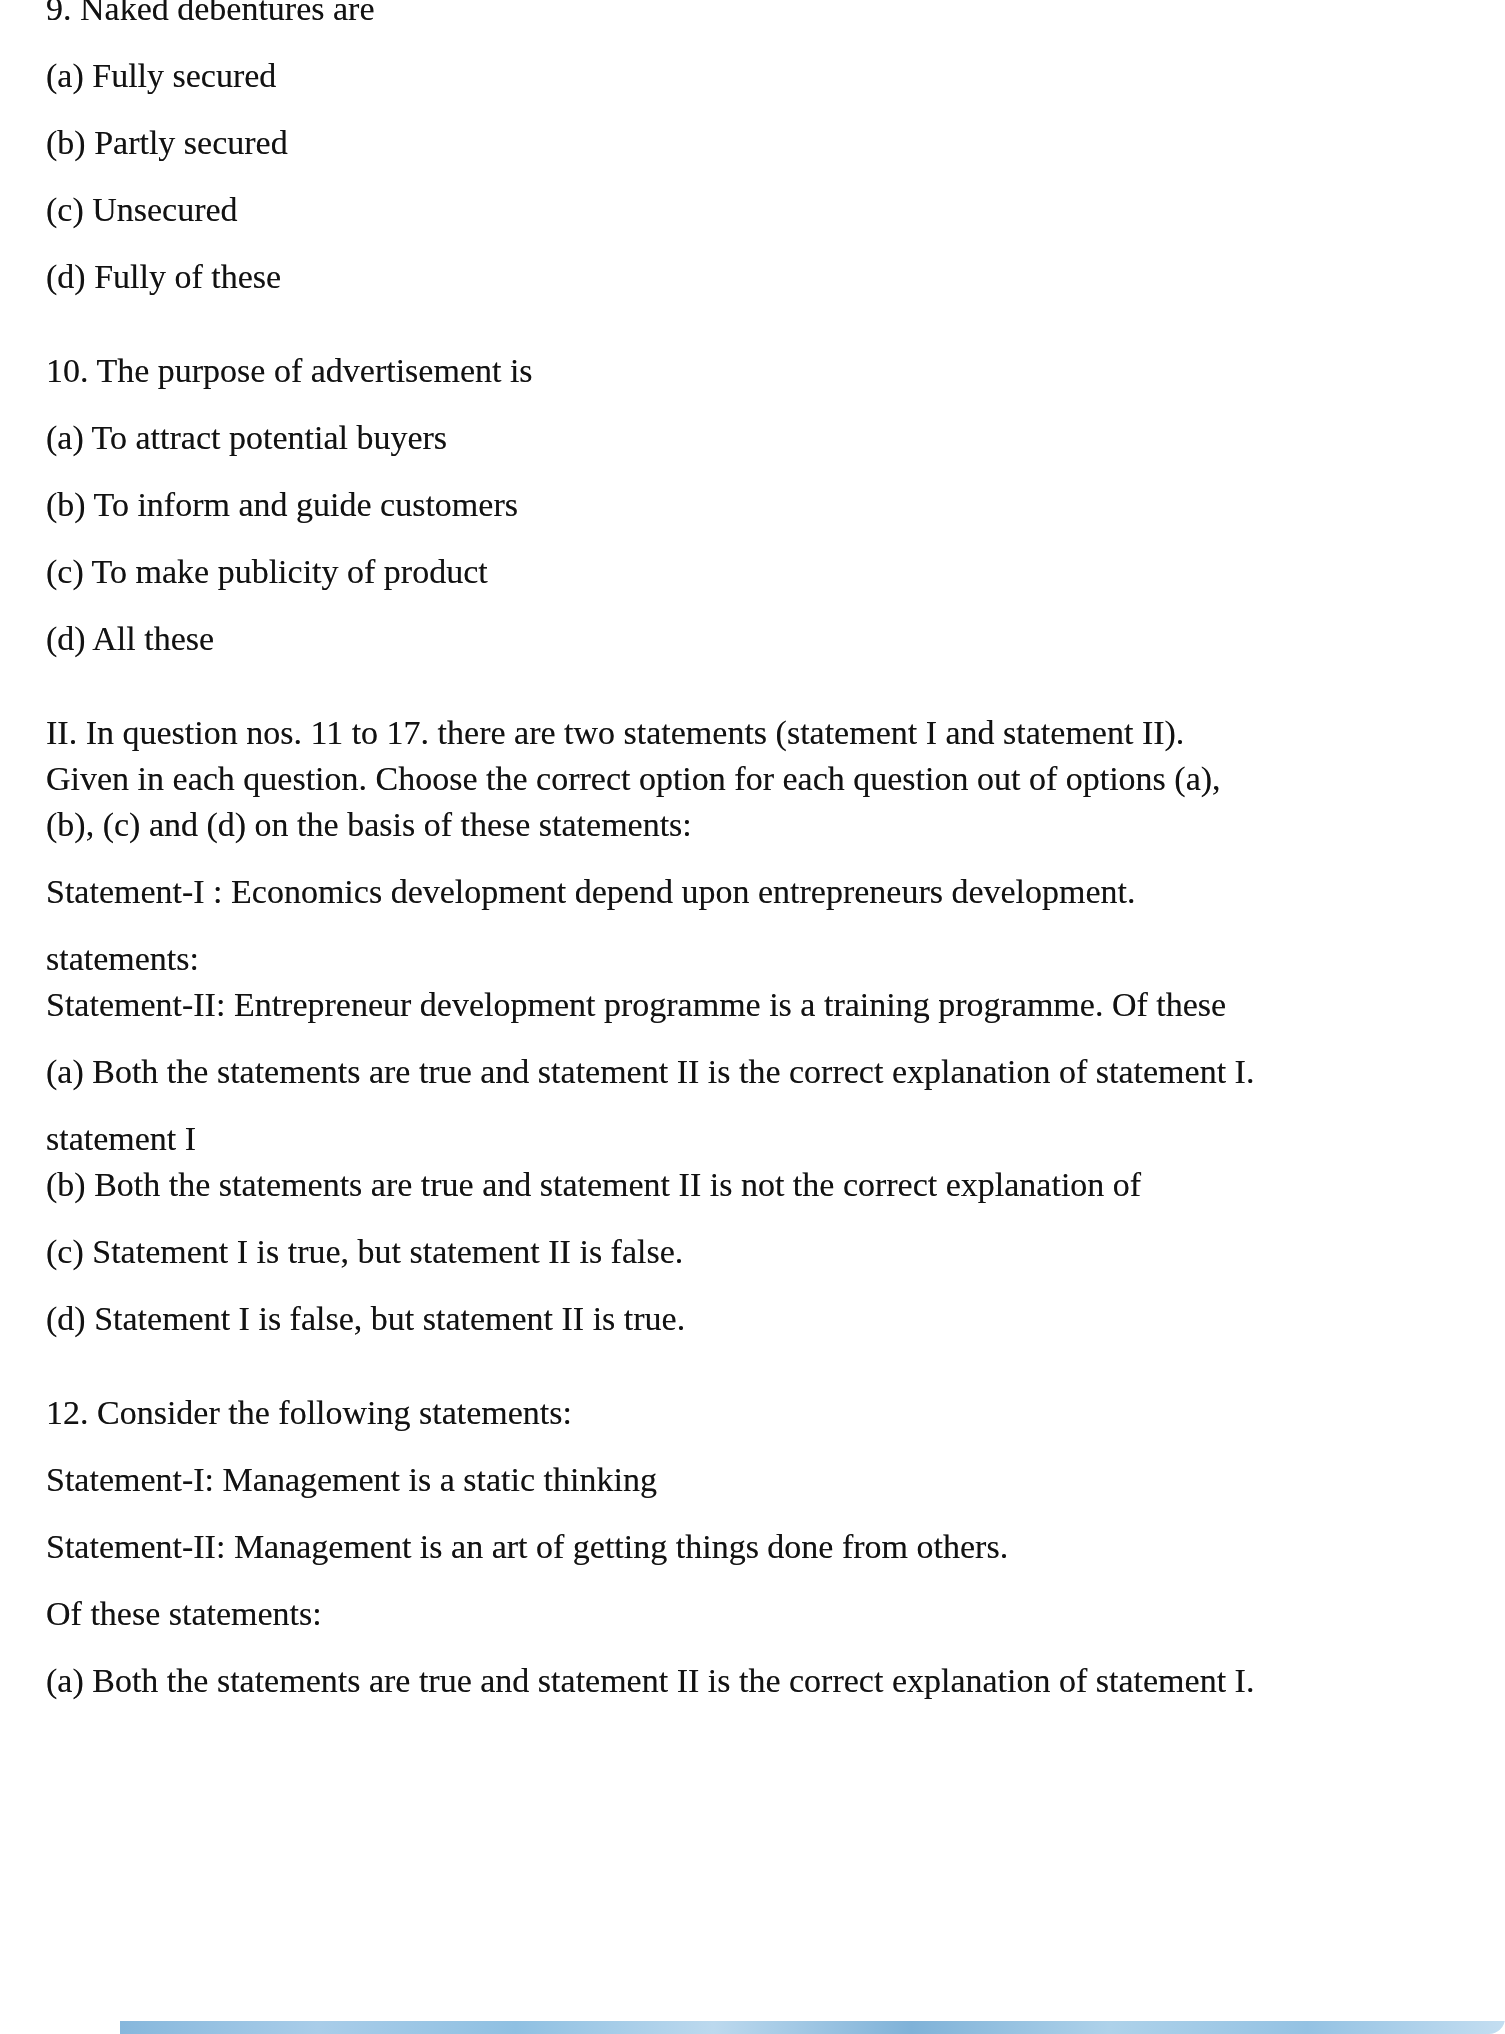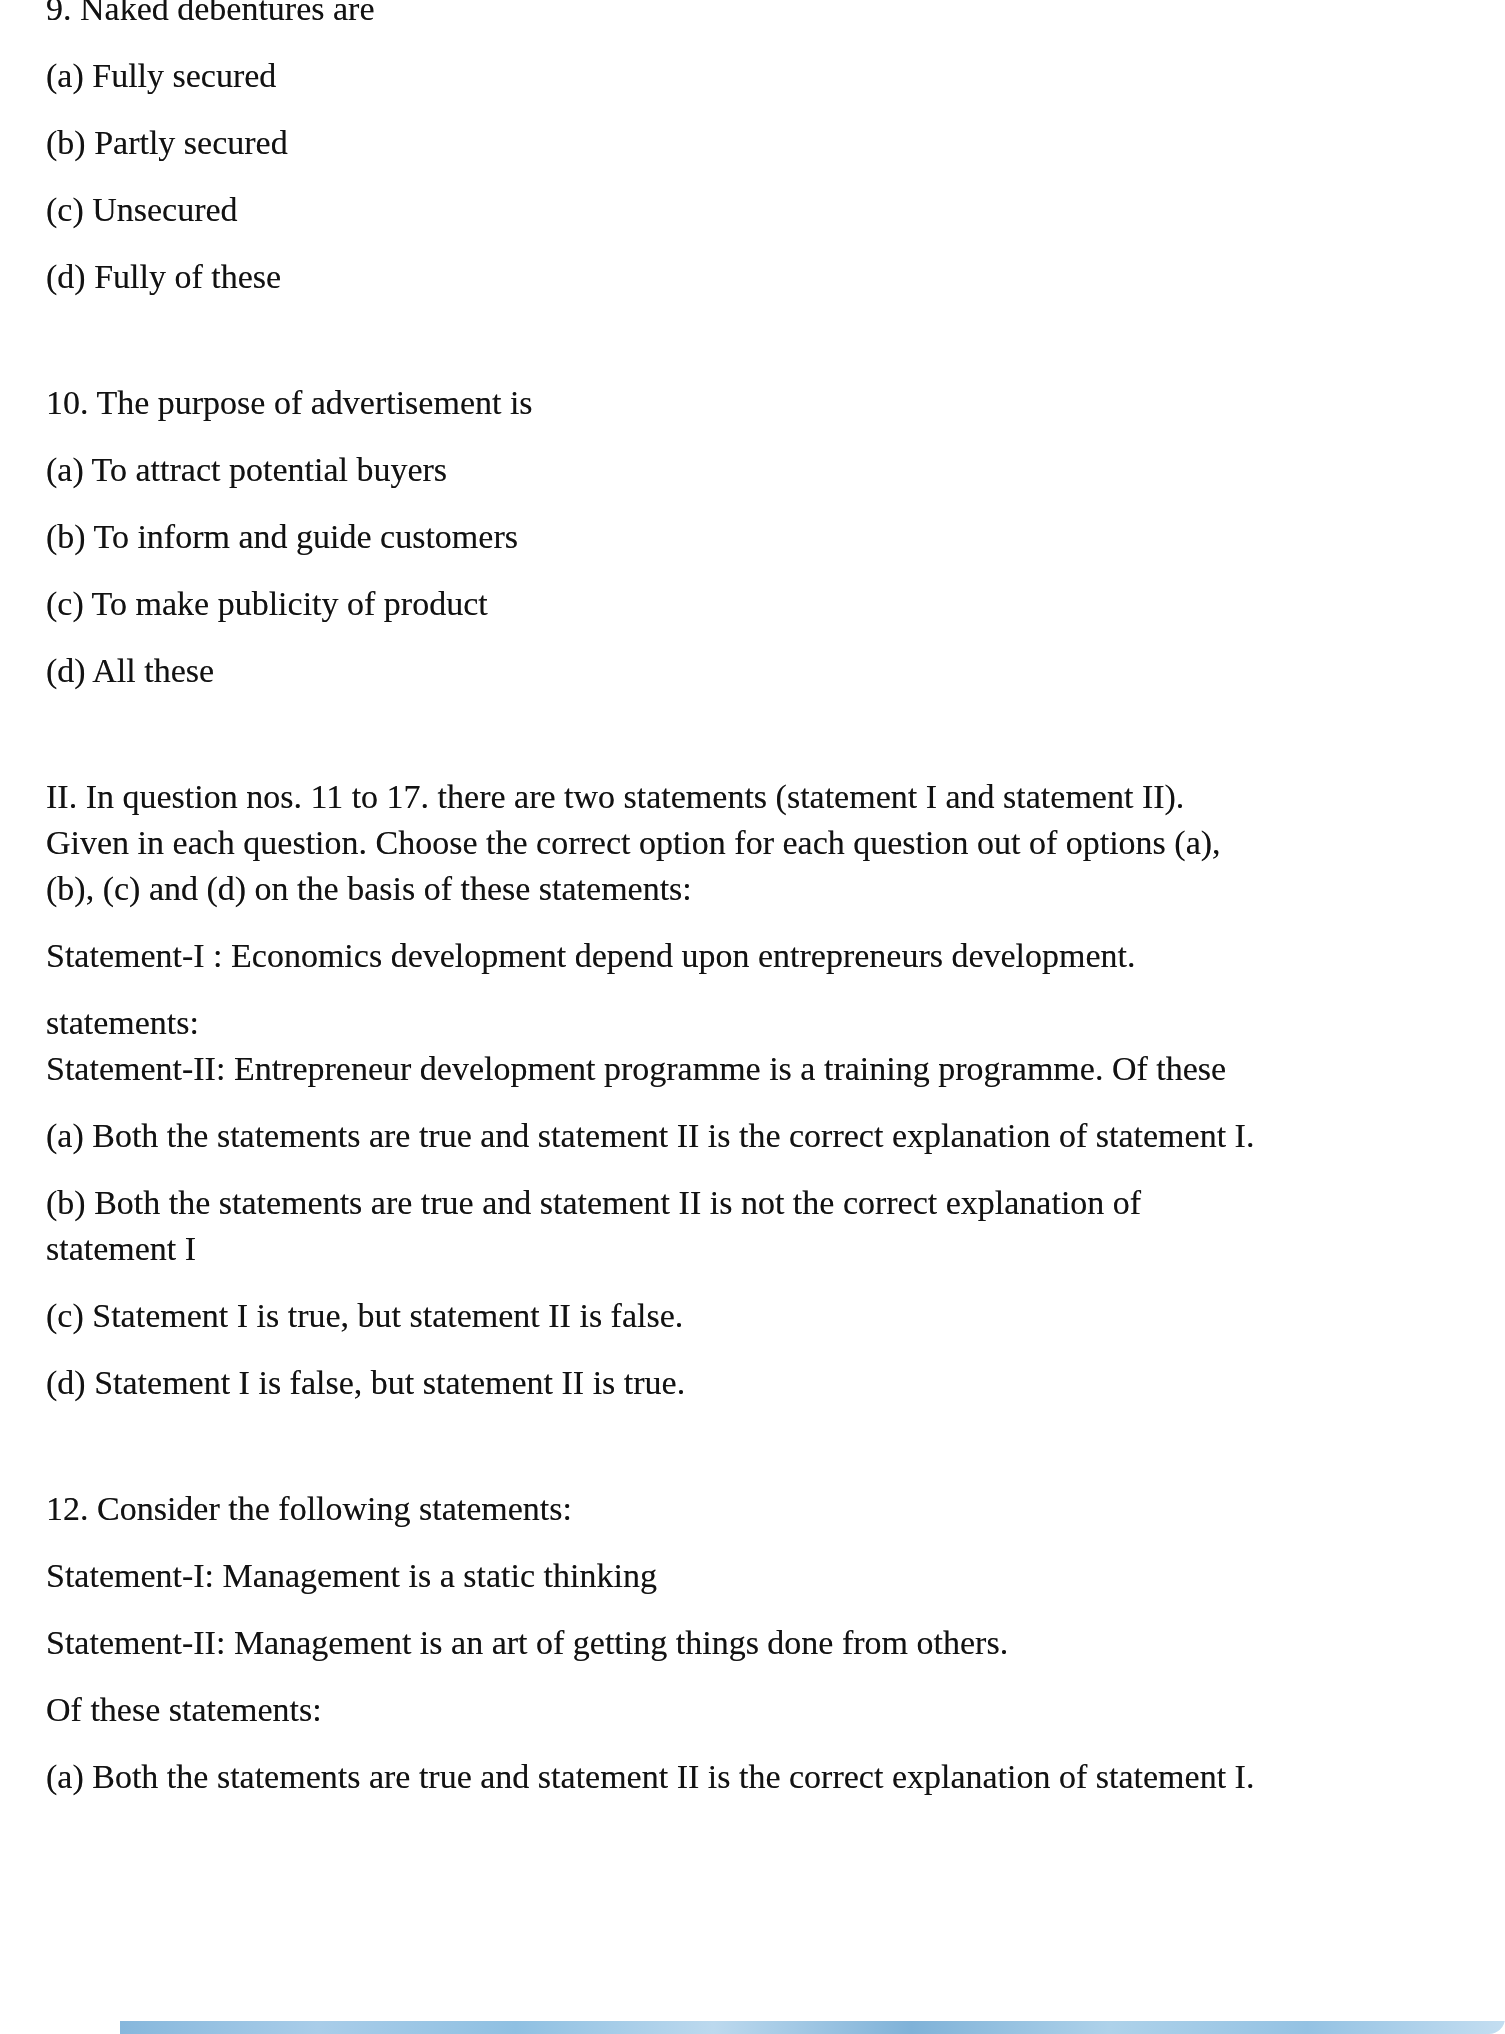--- a/index.html
+++ b/index.html
@@ -23,21 +23,21 @@
     white-space: nowrap;
   }
   .para {
     margin: 0 0 21px 0;
   }
   .para .wrap-line {
     margin: 0;
     line-height: 46px;
     white-space: nowrap;
   }
-  .block { margin-top: 80px; }
+  .block { margin-top: 48px; }
   .first { margin-top: -14px; }
   .footer-bar {
     position: absolute;
     left: 120px;
     right: 0;
     bottom: 0;
     height: 13px;
     
     background: #9cc6e6;
   }
@@ -66,22 +66,22 @@
       <div class="wrap-line">(b), (c) and (d) on the basis of these statements:</div>
     </div>
 
     <p class="line">Statement-I : Economics development depend upon entrepreneurs development.</p>
     <div class="para">
       <div class="wrap-line">statements:</div>
       <div class="wrap-line">Statement-II: Entrepreneur development programme is a training programme. Of these</div>
     </div>
     <p class="line">(a) Both the statements are true and statement II is the correct explanation of statement I.</p>
     <div class="para">
+      <div class="wrap-line">statement I</div>
       <div class="wrap-line">(b) Both the statements are true and statement II is not the correct explanation of</div>
-      <div class="wrap-line">statement I</div>
     </div>
     <p class="line">(c) Statement I is true, but statement II is false.</p>
     <p class="line">(d) Statement I is false, but statement II is true.</p>
 
     <p class="line block">12. Consider the following statements:</p>
     <p class="line">Statement-I: Management is a static thinking</p>
     <p class="line">Statement-II: Management is an art of getting things done from others.</p>
     <p class="line">Of these statements:</p>
     <p class="line">(a) Both the statements are true and statement II is the correct explanation of statement I.</p>
 

